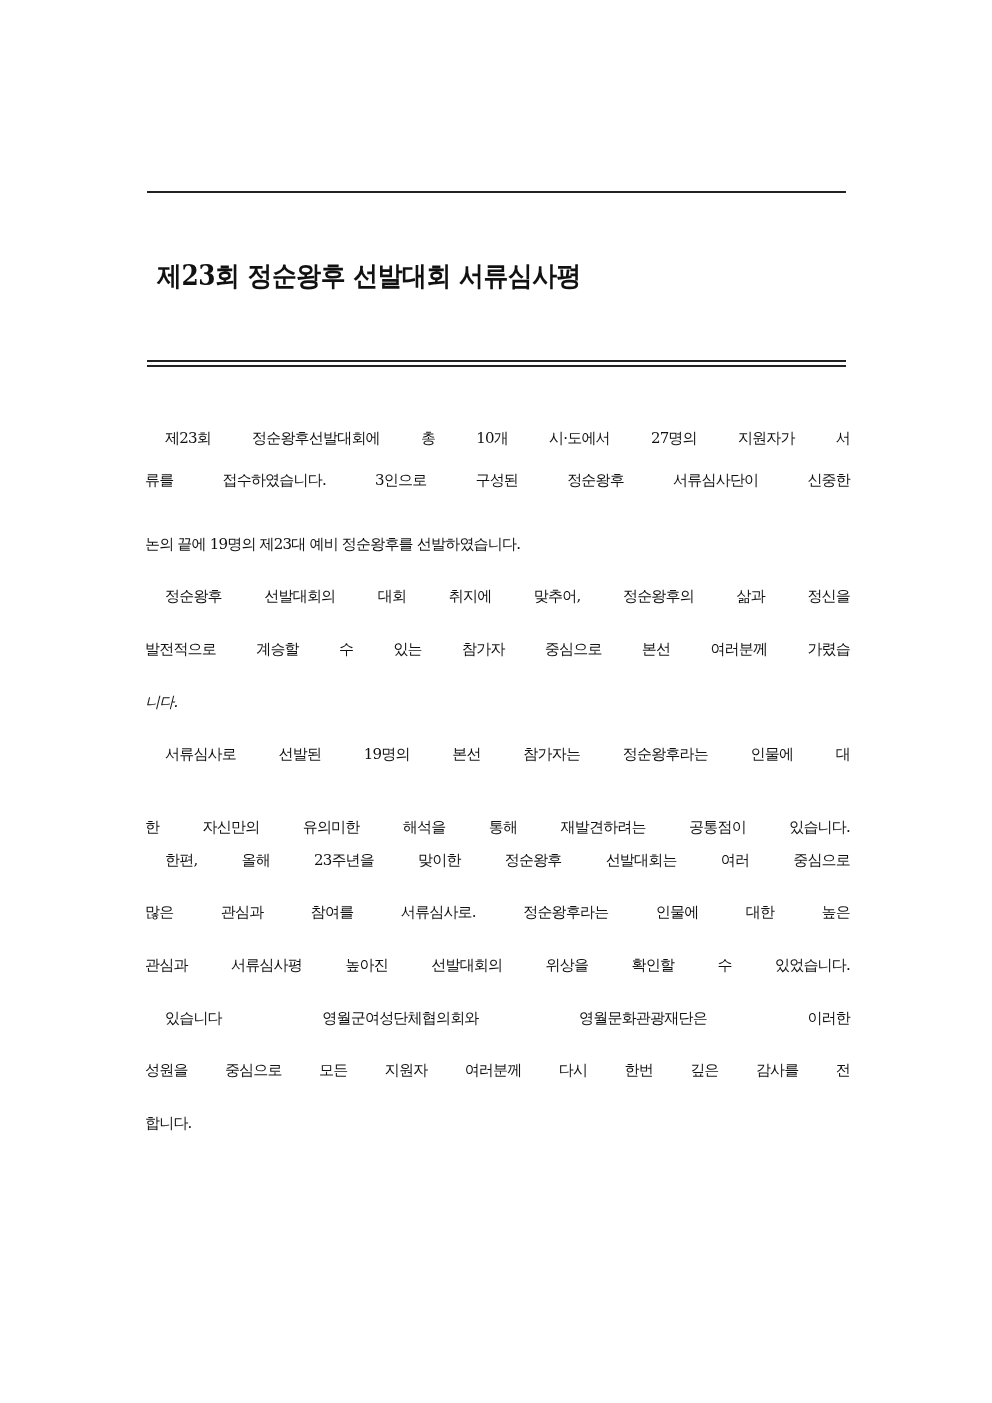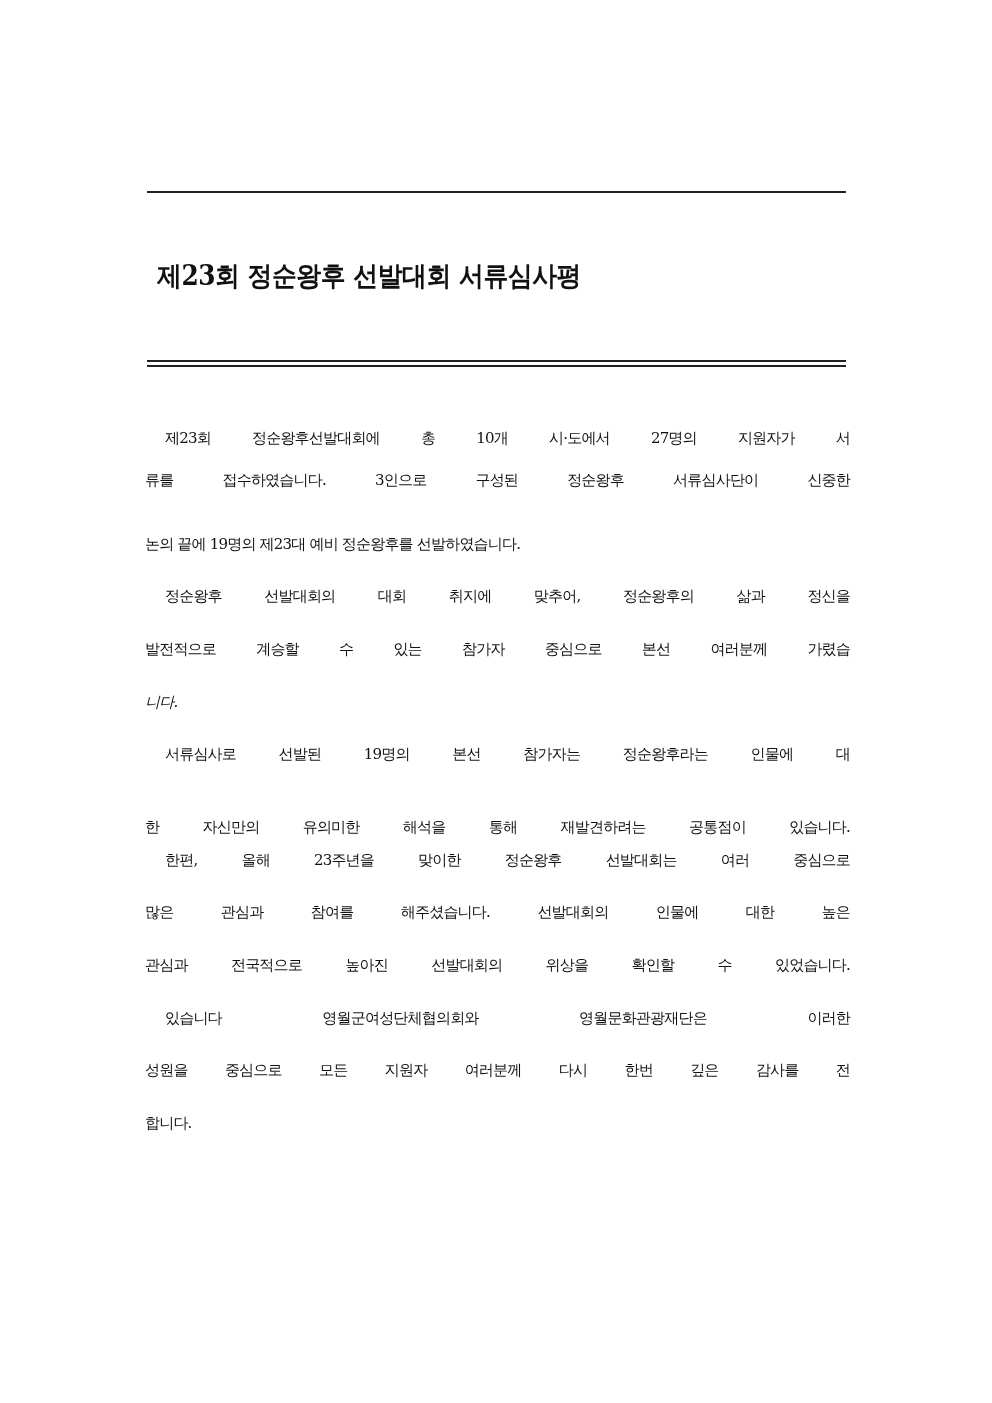--- a/index.html
+++ b/index.html
@@ -76,19 +76,19 @@
   <div class="body-text">
     <div class="line indent" style="top: 0px;">제23회 정순왕후선발대회에 총 10개 시·도에서 27명의 지원자가 서</div>
     <div class="line" style="top: 42px;">류를 접수하였습니다. 3인으로 구성된 정순왕후 서류심사단이 신중한</div>
     <div class="line last" style="top: 106px;">논의 끝에 19명의 제23대 예비 정순왕후를 선발하였습니다.</div>
     <div class="line indent" style="top: 158px;">정순왕후 선발대회의 대회 취지에 맞추어, 정순왕후의 삶과 정신을</div>
     <div class="line" style="top: 211px;">발전적으로 계승할 수 있는 참가자 중심으로 본선 여러분께 가렸습</div>
     <div class="line last" style="top: 264px; font-style: italic;">니다.</div>
     <div class="line indent" style="top: 316px;">서류심사로 선발된 19명의 본선 참가자는 정순왕후라는 인물에 대</div>
     <div class="line" style="top: 369px; margin-top: 20px;">한 자신만의 유의미한 해석을 통해 재발견하려는 공통점이 있습니다.</div>
     <div class="line indent" style="top: 422px;">한편, 올해 23주년을 맞이한 정순왕후 선발대회는 여러 중심으로</div>
-    <div class="line" style="top: 474px;">많은 관심과 참여를 해주셨습니다. 선발대회의 인물에 대한 높은</div>
-    <div class="line" style="top: 527px;">관심과 전국적으로 높아진 선발대회의 위상을 확인할 수 있었습니다.</div>
+    <div class="line" style="top: 474px;">많은 관심과 참여를 서류심사로. 정순왕후라는 인물에 대한 높은</div>
+    <div class="line" style="top: 527px;">관심과 서류심사평 높아진 선발대회의 위상을 확인할 수 있었습니다.</div>
     <div class="line indent" style="top: 580px;">있습니다 영월군여성단체협의회와 영월문화관광재단은 이러한</div>
     <div class="line" style="top: 632px;">성원을 중심으로 모든 지원자 여러분께 다시 한번 깊은 감사를 전</div>
     <div class="line last" style="top: 685px;">합니다.</div>
   </div>
 </div>
 
 </body></html>

